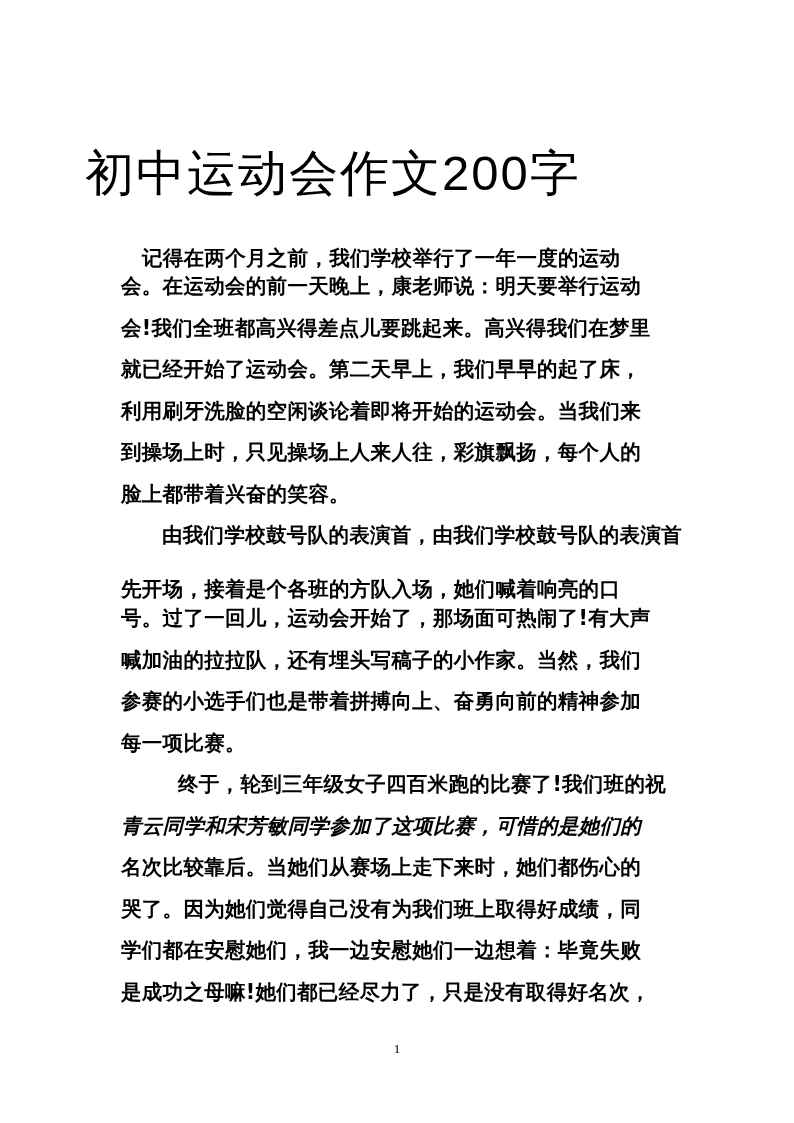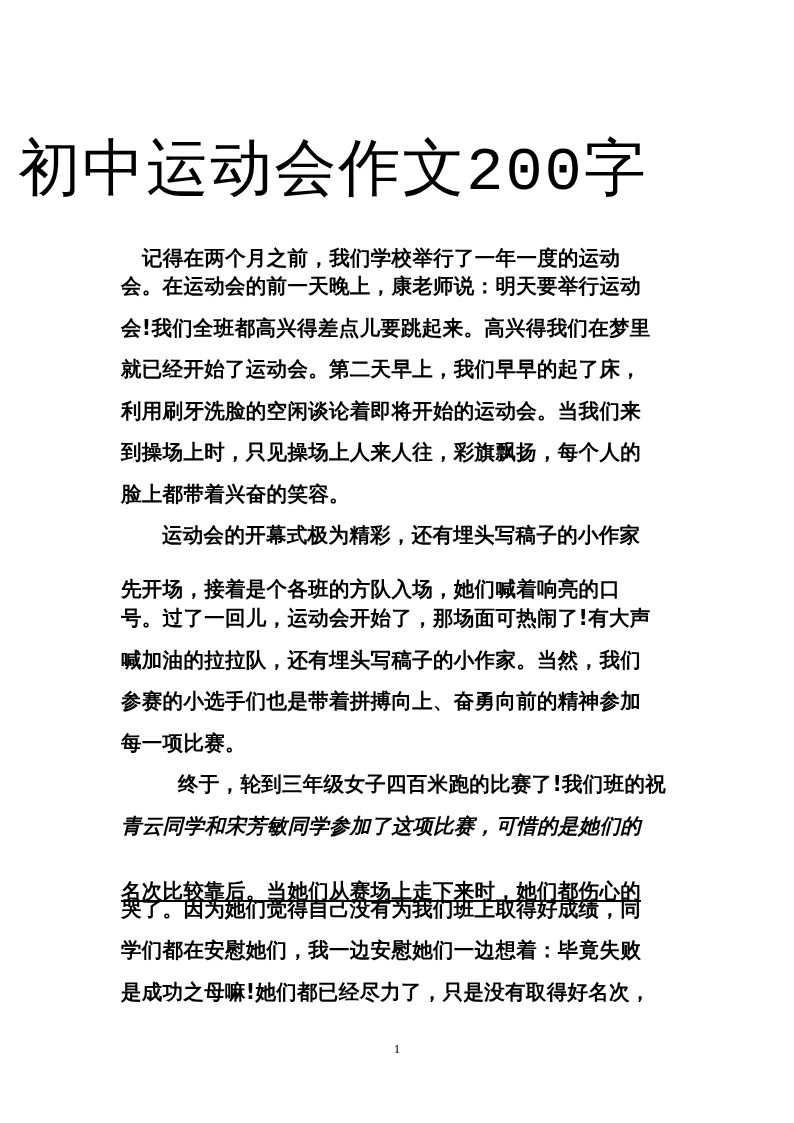--- a/index.html
+++ b/index.html
@@ -1,19 +1,19 @@
 <!DOCTYPE html>
 <html><head>
 <meta charset="utf-8">
 <style>
   html, body { margin: 0; padding: 0; background: #ffffff; }
   body { width: 794px; height: 1123px; position: relative; overflow: hidden;
          font-family: "DejaVu Serif", "Liberation Serif", serif; color: #000; }
   .title { position: absolute; left: 0; width: 666px; top: 138px; text-align: center;
-           font-family: Liberation Mono, monospace; font-size: 62px;
+           font-family: Liberation Sans, sans-serif; font-size: 49px;
            line-height: 70px; letter-spacing: 2px; font-weight: normal; }
   .line { position: absolute; left: 121px; white-space: nowrap;
           font-family: "DejaVu Sans", "Liberation Sans", sans-serif; font-weight: bold;
           font-size: 20.5px; line-height: 30px; letter-spacing: 0.3px; }
   .page-num { position: absolute; left: 0; width: 794px; top: 1041px; text-align: center;
               font-family: "Liberation Serif", serif; font-size: 13px; }
 </style>
 </head>
 <body>
 
@@ -24,31 +24,31 @@
     <div class="line" style="top:230px; left:142px;margin-top:13px;">记得在两个月之前，我们学校举行了一年一度的运动</div>
     <div class="line" style="top:271px;">会。在运动会的前一天晚上，康老师说：明天要举行运动</div>
     <div class="line" style="top:313px;">会!我们全班都高兴得差点儿要跳起来。高兴得我们在梦里</div>
     <div class="line" style="top:354px;font-family:Liberation Serif, serif;">就已经开始了运动会。第二天早上，我们早早的起了床，</div>
     <div class="line" style="top:396px;">利用刷牙洗脸的空闲谈论着即将开始的运动会。当我们来</div>
     <div class="line" style="top:437px;">到操场上时，只见操场上人来人往，彩旗飘扬，每个人的</div>
     <div class="line" style="top:479px;">脸上都带着兴奋的笑容。</div>
   </div>
 
   <div>
-    <div class="line" style="top:520px; left:162px;">运动会的开幕式极为精彩，还有埋头写稿子的小作家</div>
+    <div class="line" style="top:520px; left:162px;">由我们学校鼓号队的表演首，由我们学校鼓号队的表演首</div>
     <div class="line" style="top:562px;margin-top:12px;">先开场，接着是个各班的方队入场，她们喊着响亮的口</div>
     <div class="line" style="top:603px;">号。过了一回儿，运动会开始了，那场面可热闹了!有大声</div>
     <div class="line" style="top:645px;">喊加油的拉拉队，还有埋头写稿子的小作家。当然，我们</div>
     <div class="line" style="top:686px;">参赛的小选手们也是带着拼搏向上、奋勇向前的精神参加</div>
     <div class="line" style="top:728px;">每一项比赛。</div>
   </div>
 
   <div>
     <div class="line" style="top:769px; left:178px;">终于，轮到三年级女子四百米跑的比赛了!我们班的祝</div>
     <div class="line" style="top:811px;font-style:italic;">青云同学和宋芳敏同学参加了这项比赛，可惜的是她们的</div>
-    <div class="line" style="top:876px;text-decoration:underline;">名次比较靠后。当她们从赛场上走下来时，她们都伤心的</div>
+    <div class="line" style="top:852px;">名次比较靠后。当她们从赛场上走下来时，她们都伤心的</div>
     <div class="line" style="top:894px;">哭了。因为她们觉得自己没有为我们班上取得好成绩，同</div>
     <div class="line" style="top:935px;text-align:right;">学们都在安慰她们，我一边安慰她们一边想着：毕竟失败</div>
     <div class="line" style="top:977px;">是成功之母嘛!她们都已经尽力了，只是没有取得好名次，</div>
   </div>
 
   <div class="page-num">1</div>
 </div>
 
 </body></html>

